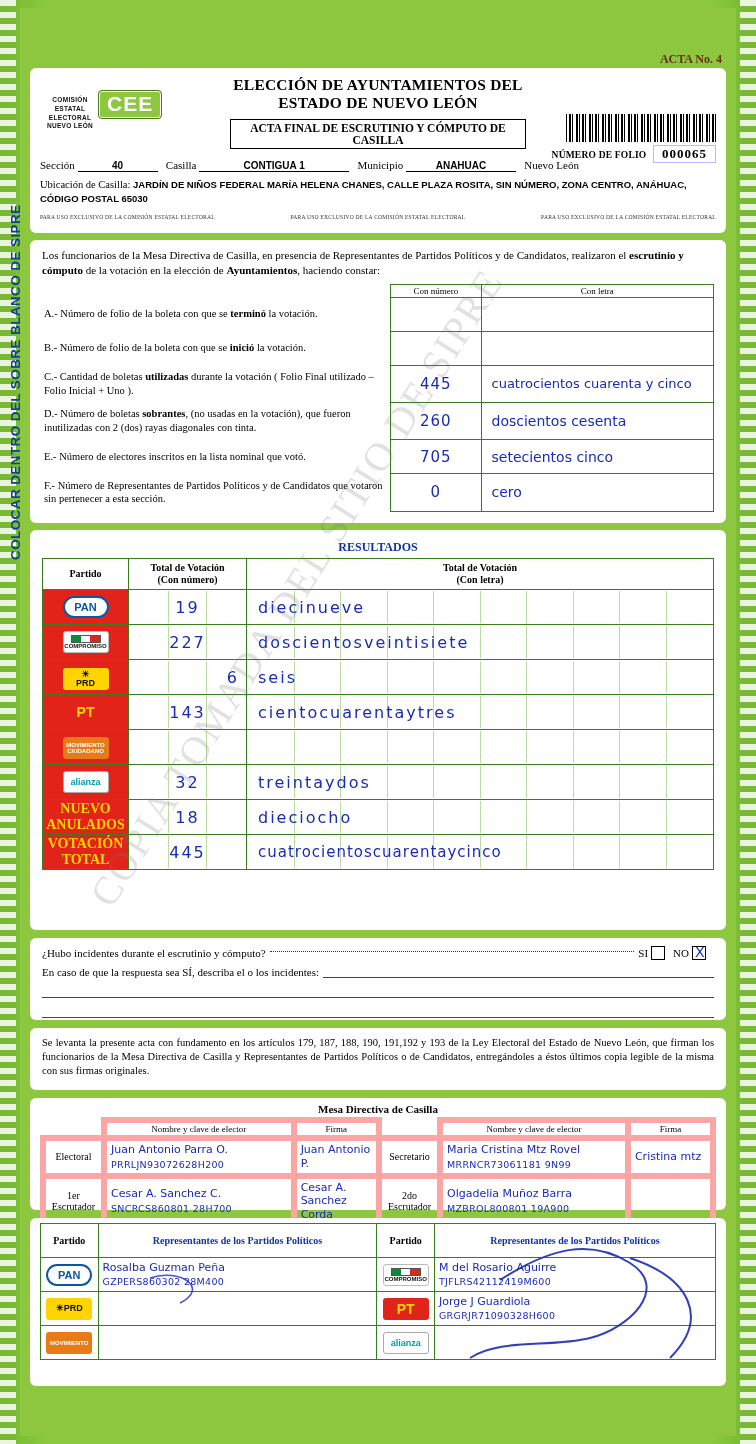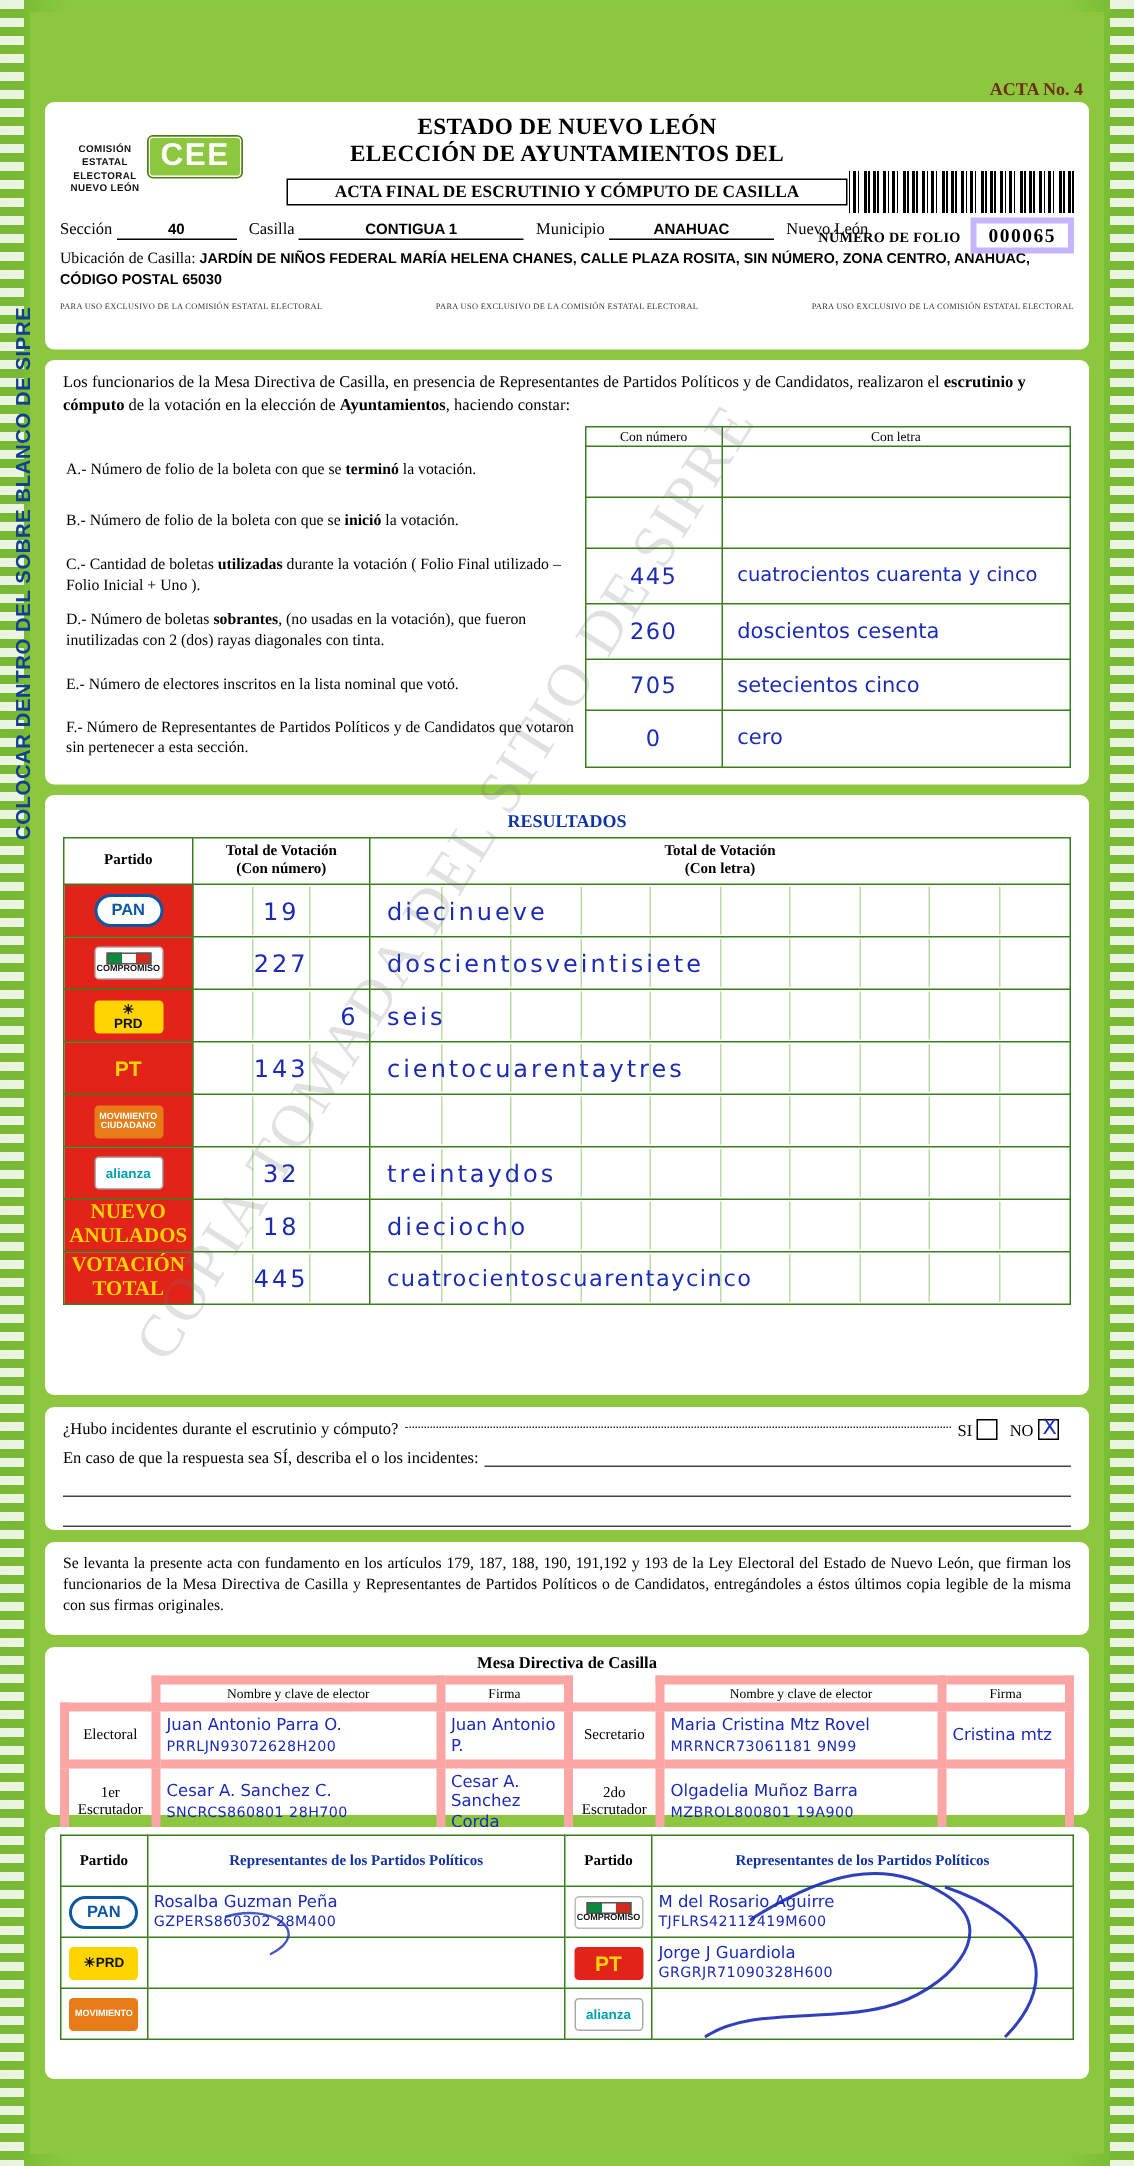--- a/index.html
+++ b/index.html
@@ -64,36 +64,36 @@
     padding:1px 8px 2px 8px;
     color:#fff; font-family:"Liberation Sans", sans-serif; font-weight:bold;
     font-size:21px; letter-spacing:1px;
     box-shadow:0 0 0 1px #fff inset;
   }
   .title1 {
     text-align:center; font-weight:bold; font-size:15.5px; letter-spacing:.2px;
     margin:2px 0 0 0; line-height:1.18;
   }
   .acta-final {
-    margin:6px auto 0 auto; width:374px; text-align:center;
+    margin:6px auto 0 auto; width:296px; text-align:center;
     border:1px solid #000; font-weight:bold; font-size:11.5px; padding:2px 0;
     font-family:"Liberation Serif", serif;
   }
   .folio-row {
     position:absolute; right:10px; top:46px; text-align:right;
   }
   .barcode {
     height:28px; width:150px; margin-left:auto;
     background:repeating-linear-gradient(90deg,
       #000 0 1px, #fff 1px 3px, #000 3px 5px, #fff 5px 6px,
       #000 6px 7px, #fff 7px 10px, #000 10px 12px, #fff 12px 13px);
   }
   .folio-lbl { font-size:9.5px; font-weight:bold; letter-spacing:.2px; margin-top:3px; }
   .folio-val {
-    display:inline-block; border:4px solid #c4b5fd; padding:0 8px;
+    display:inline-block; border:1px solid #c4b5fd; padding:0 8px;
     font-family:"Liberation Serif", serif; font-weight:bold; font-size:13px;
     margin-left:4px; letter-spacing:1px;
   }
   .line-row { font-size:11px; margin-top:10px; position:relative; }
   .fld { display:inline-block; border-bottom:1px solid #000; text-align:center;
          font-family:"Liberation Sans", sans-serif; font-size:10px; font-weight:bold; }
   .ubic { font-size:10.5px; margin-top:6px; line-height:1.35; }
   .ubic-val { font-family:"Liberation Sans", sans-serif; font-size:9.5px; font-weight:bold; }
   .exclusivo {
     display:flex; justify-content:space-between; margin-top:8px;
@@ -224,22 +224,22 @@
   </div>
 
   <div class="acta-no">ACTA No. 4</div>
 
   <div class="hdr white">
     <div class="cee-logo">
       <div class="cee-txt">COMISIÓN ESTATAL ELECTORAL NUEVO LEÓN</div>
       <div class="cee-badge">CEE</div>
     </div>
     <div class="title1">
+      <div>ELECCIÓN DE AYUNTAMIENTOS DEL</div>
       <div>ESTADO DE NUEVO LEÓN</div>
-      <div>ELECCIÓN DE AYUNTAMIENTOS DEL</div>
     </div>
     <div class="acta-final">ACTA FINAL DE ESCRUTINIO Y CÓMPUTO DE CASILLA</div>
 
     <div class="folio-row">
       <div class="barcode"></div>
       <div class="folio-lbl">
         <span>NÚMERO DE FOLIO</span>
         <span class="folio-val">000065</span>
       </div>
     </div>

